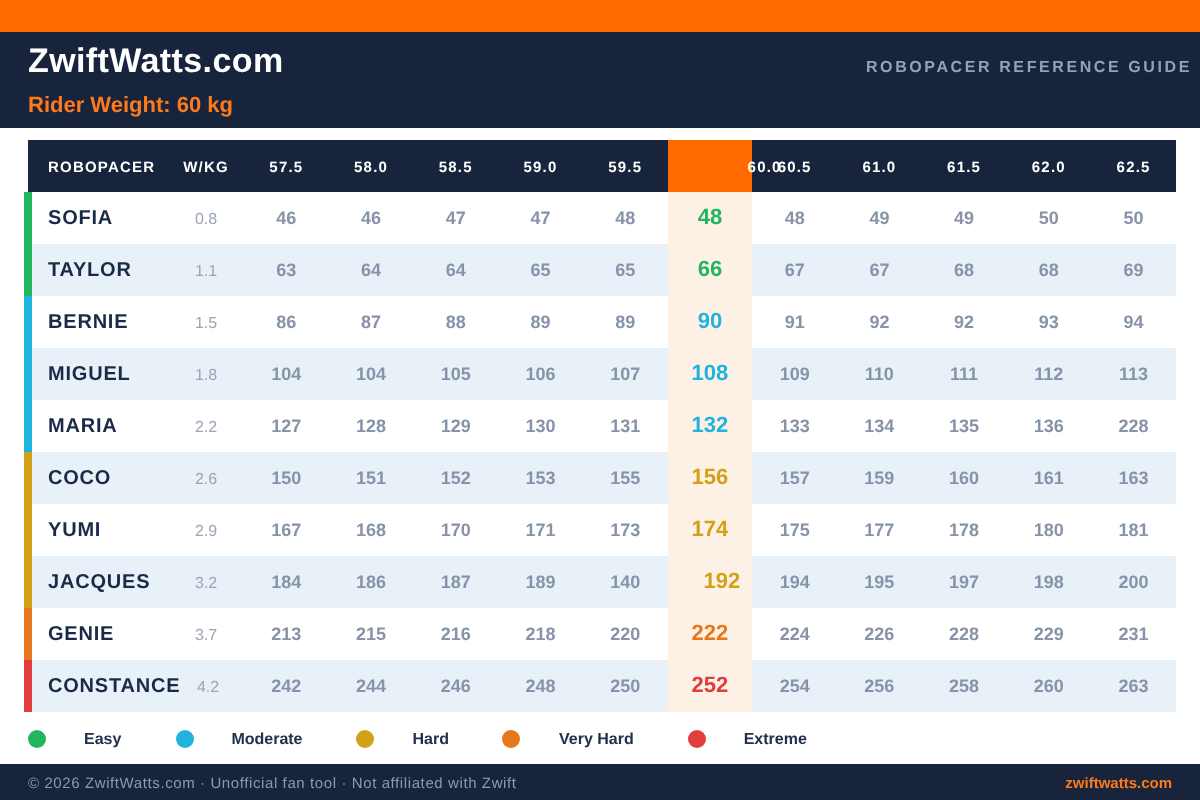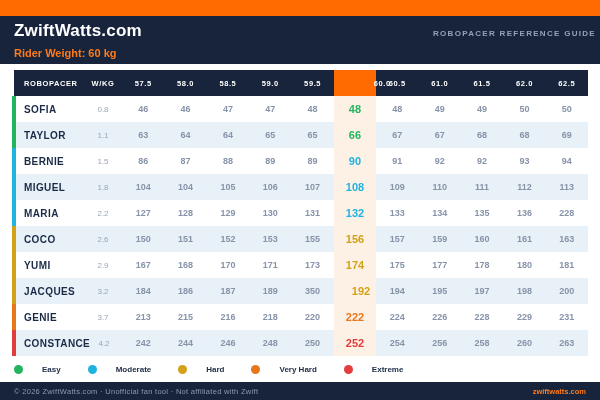--- a/index.html
+++ b/index.html
@@ -188,21 +188,21 @@
             <td class="c-val">180</td>
             <td class="c-val">181</td>
           </tr>
           <tr class="alt">
             <td class="c-name" style="border-left-color: rgb(211, 161, 24);">JACQUES</td>
             <td class="c-wkg">3.2</td>
             <td class="c-val">184</td>
             <td class="c-val">186</td>
             <td class="c-val">187</td>
             <td class="c-val">189</td>
-            <td class="c-val">350</td>
+            <td class="c-val">140</td>
             <td class="c-val hl" style="color: rgb(211, 161, 24); padding-left: 12px;">192</td>
             <td class="c-val">194</td>
             <td class="c-val">195</td>
             <td class="c-val">197</td>
             <td class="c-val">198</td>
             <td class="c-val">200</td>
           </tr>
           <tr>
             <td class="c-name" style="border-left-color: rgb(232, 118, 27);">GENIE</td>
             <td class="c-wkg">3.7</td>

